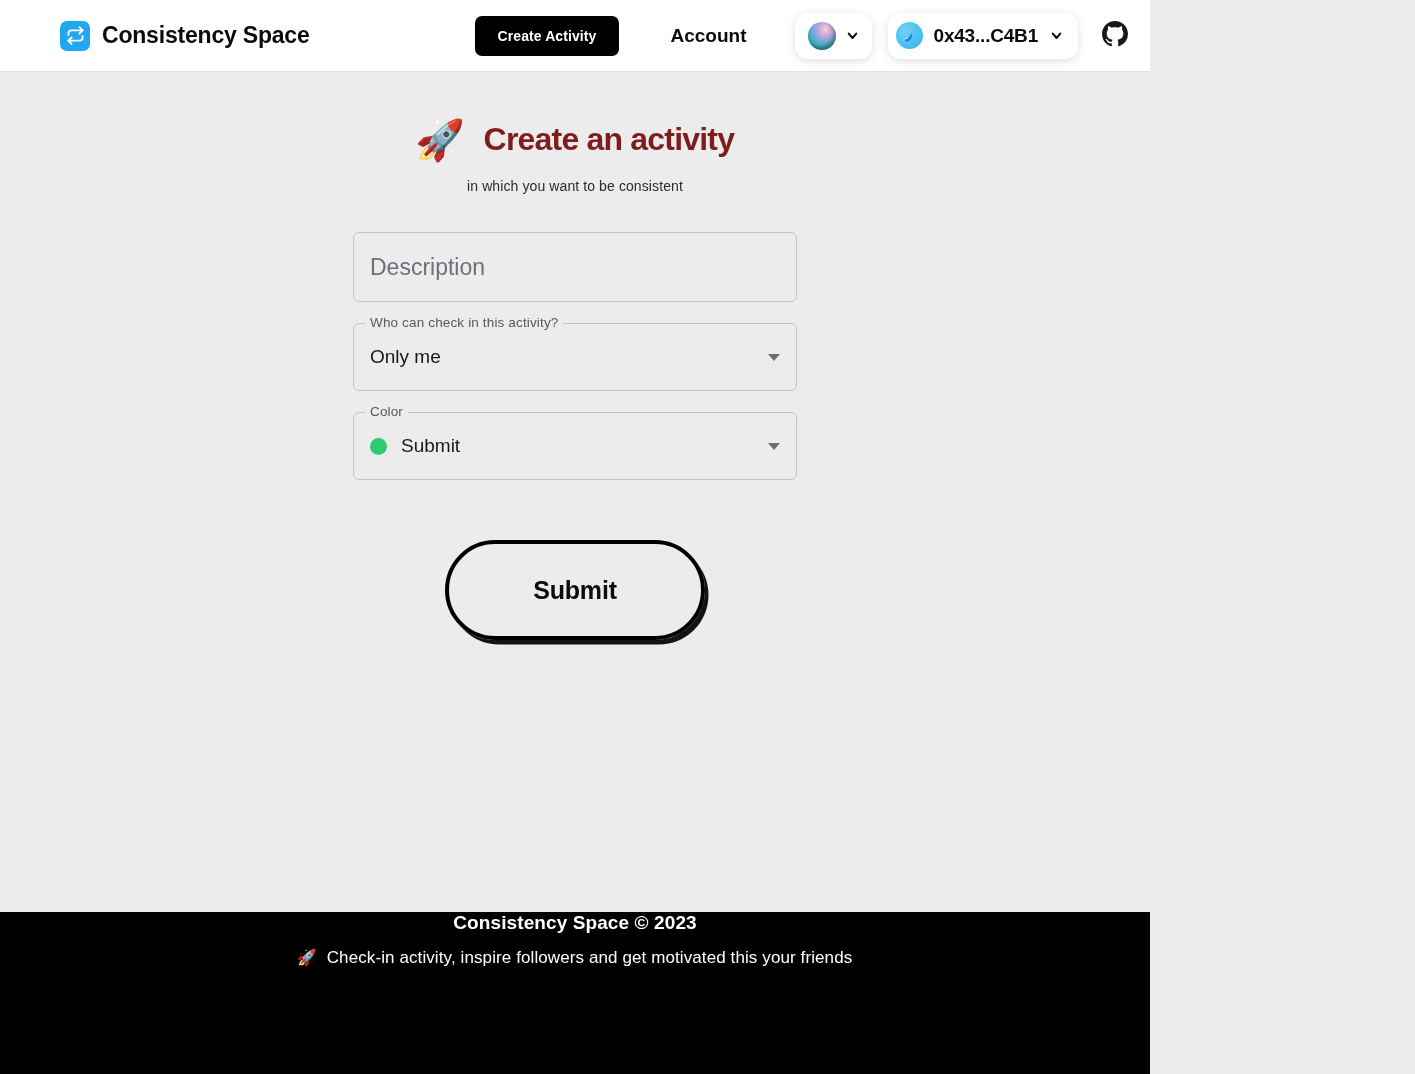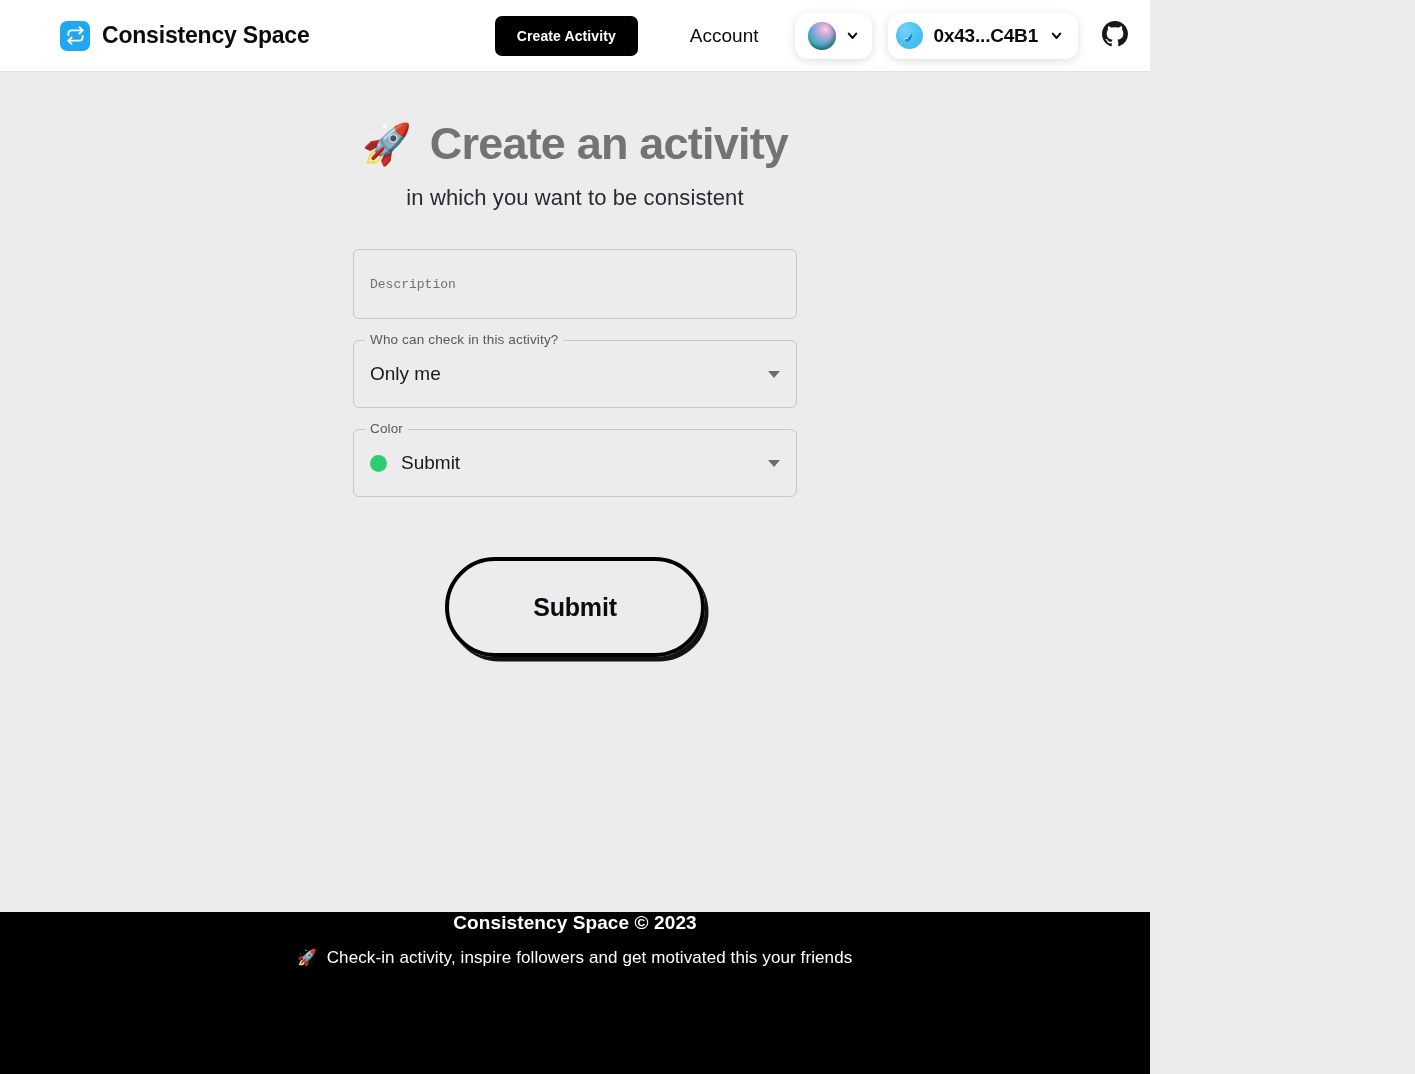--- a/index.html
+++ b/index.html
@@ -80,25 +80,25 @@
     font-size: 14px;
     font-weight: 700;
     letter-spacing: 0.1px;
     padding: 12px 22px;
     cursor: pointer;
     white-space: nowrap;
   }
 
   .link-account {
     font-size: 19px;
-    font-weight: 400;
+    font-weight: 700;
     color: #0b0b0b;
     text-decoration: none;
     margin-left: 52px;
-    margin-right: 36px;
+    margin-right: 48px;
     white-space: nowrap;
     cursor: pointer;
   }
 
   .chip {
     background: #ffffff;
     border-radius: 13px;
     box-shadow: 0 2px 10px rgba(0,0,0,0.13);
     display: flex;
     align-items: center;
@@ -171,30 +171,30 @@
     align-items: center;
     justify-content: center;
     gap: 18px;
   }
   .title-emoji {
     font-size: 40px;
     line-height: 1;
     font-family: "DejaVu Sans", sans-serif;
   }
   .page-title {
-    font-size: 45px;
-    font-weight: 700;
-    color: #737373;
+    font-size: 32px;
+    font-weight: 700;
+    color: #7f1d1d;
     letter-spacing: -0.8px;
     margin: 0;
     line-height: 1.05;
   }
   .page-subtitle {
     margin: 18px 0 0 0;
-    font-size: 22px;
+    font-size: 14px;
     color: #2a2a33;
     font-weight: 400;
     letter-spacing: 0.1px;
   }
 
   .form {
     width: 444px;
     margin-top: 38px;
     display: flex;
     flex-direction: column;
@@ -214,22 +214,22 @@
     border-radius: 6px;
     background: transparent;
   }
 
   .input-desc {
     width: 100%;
     height: 68px;
     border: none;
     outline: none;
     background: transparent;
-    font-family: Liberation Mono, monospace;
-    font-size: 13px;
+    font-family: Liberation Sans, sans-serif;
+    font-size: 23px;
     color: #0c4a6e;
     padding: 0 16px;
     border-radius: 6px;
   }
   .input-desc::placeholder { color: #6f6f78; opacity: 1; }
 
   
   .select-wrap {
     position: relative;
     width: 100%;

